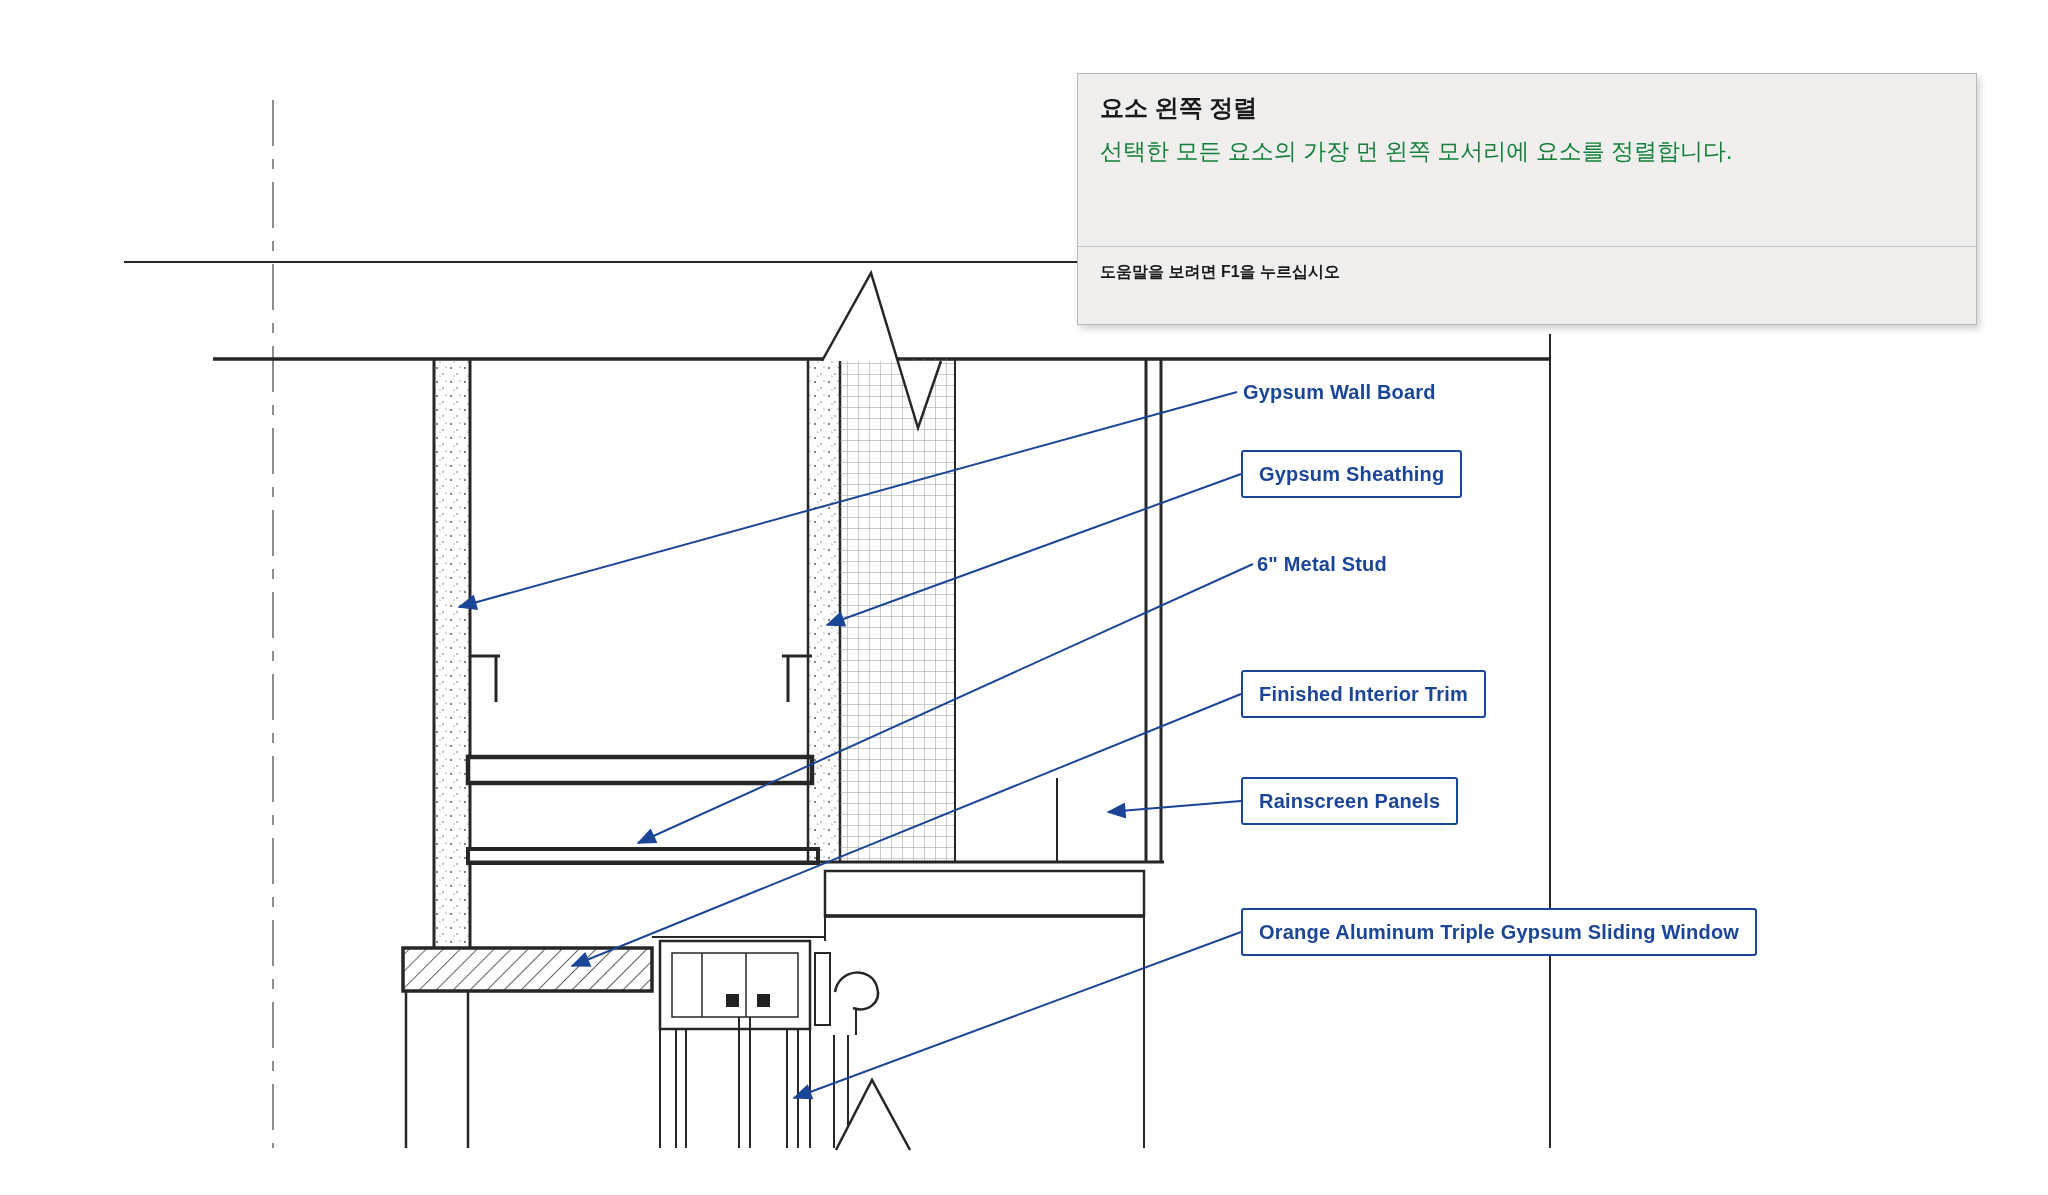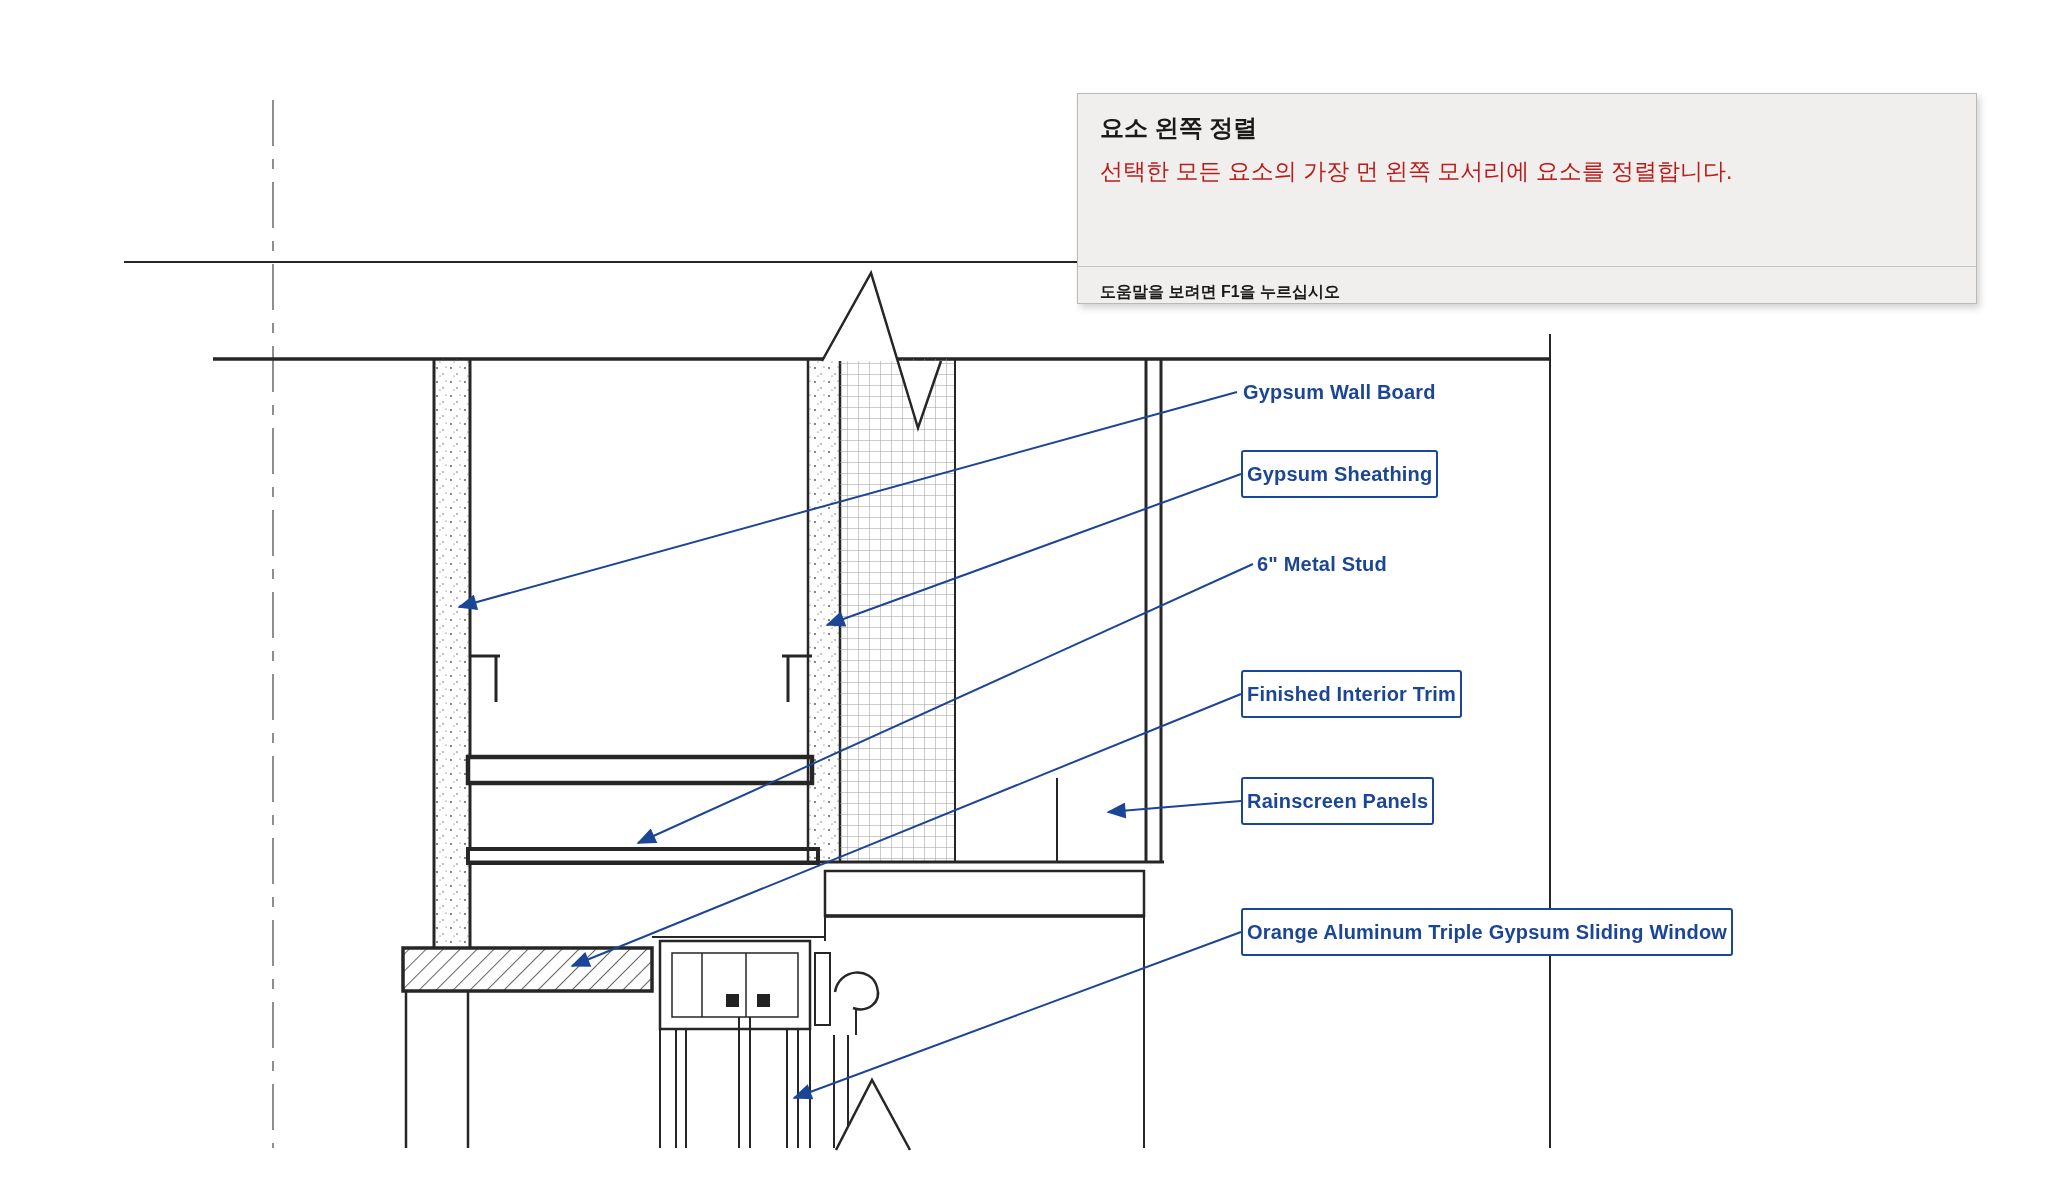--- a/index.html
+++ b/index.html
@@ -17,42 +17,41 @@
     color:var(--accent,#1b4596);
     font-weight:bold;
     font-size:20px;
     line-height:26px;
     white-space:nowrap;
     letter-spacing:0.2px;
   }
   .tag.boxed {
     border:2px solid var(--accent,#1b4596);
     background:#ffffff;
-    padding:9px 4px;
+    padding:9px 16px;
     border-radius:3px;
   }
 
   
   .tooltip {
     position:absolute;
-    left:1077px; top:73px; width:900px; height:211px;
+    left:1077px; top:73px; width:900px; height:252px;
     background:#f0efed;
     border:1px solid #b9b9b9;
     box-shadow:3px 4px 7px rgba(0,0,0,0.18);
     box-sizing:border-box;
     color:#2e2e2e;
-    margin-top:20px;
   }
   .tooltip .tt-title {
     position:absolute; left:22px; top:18px;
     font-size:24px; font-weight:bold; color:#1a1a1a;
   }
   .tooltip .tt-body {
     position:absolute; left:22px; top:62px; right:28px; height:100px;
-    font-size:23px; line-height:1.38; color:#b91c1c; overflow:hidden;
+    font-size:23px; line-height:1.38; color:#15803d; overflow:hidden;
   }
   .tooltip .tt-divider {
     position:absolute; left:0; right:0; top:172px; height:0;
     border-top:1px solid #c6c6c6;
   }
   .tooltip .tt-footer {
     position:absolute; left:22px; top:188px;
     font-size:16px; font-weight:bold; color:#1a1a1a;
   }
 </style>

